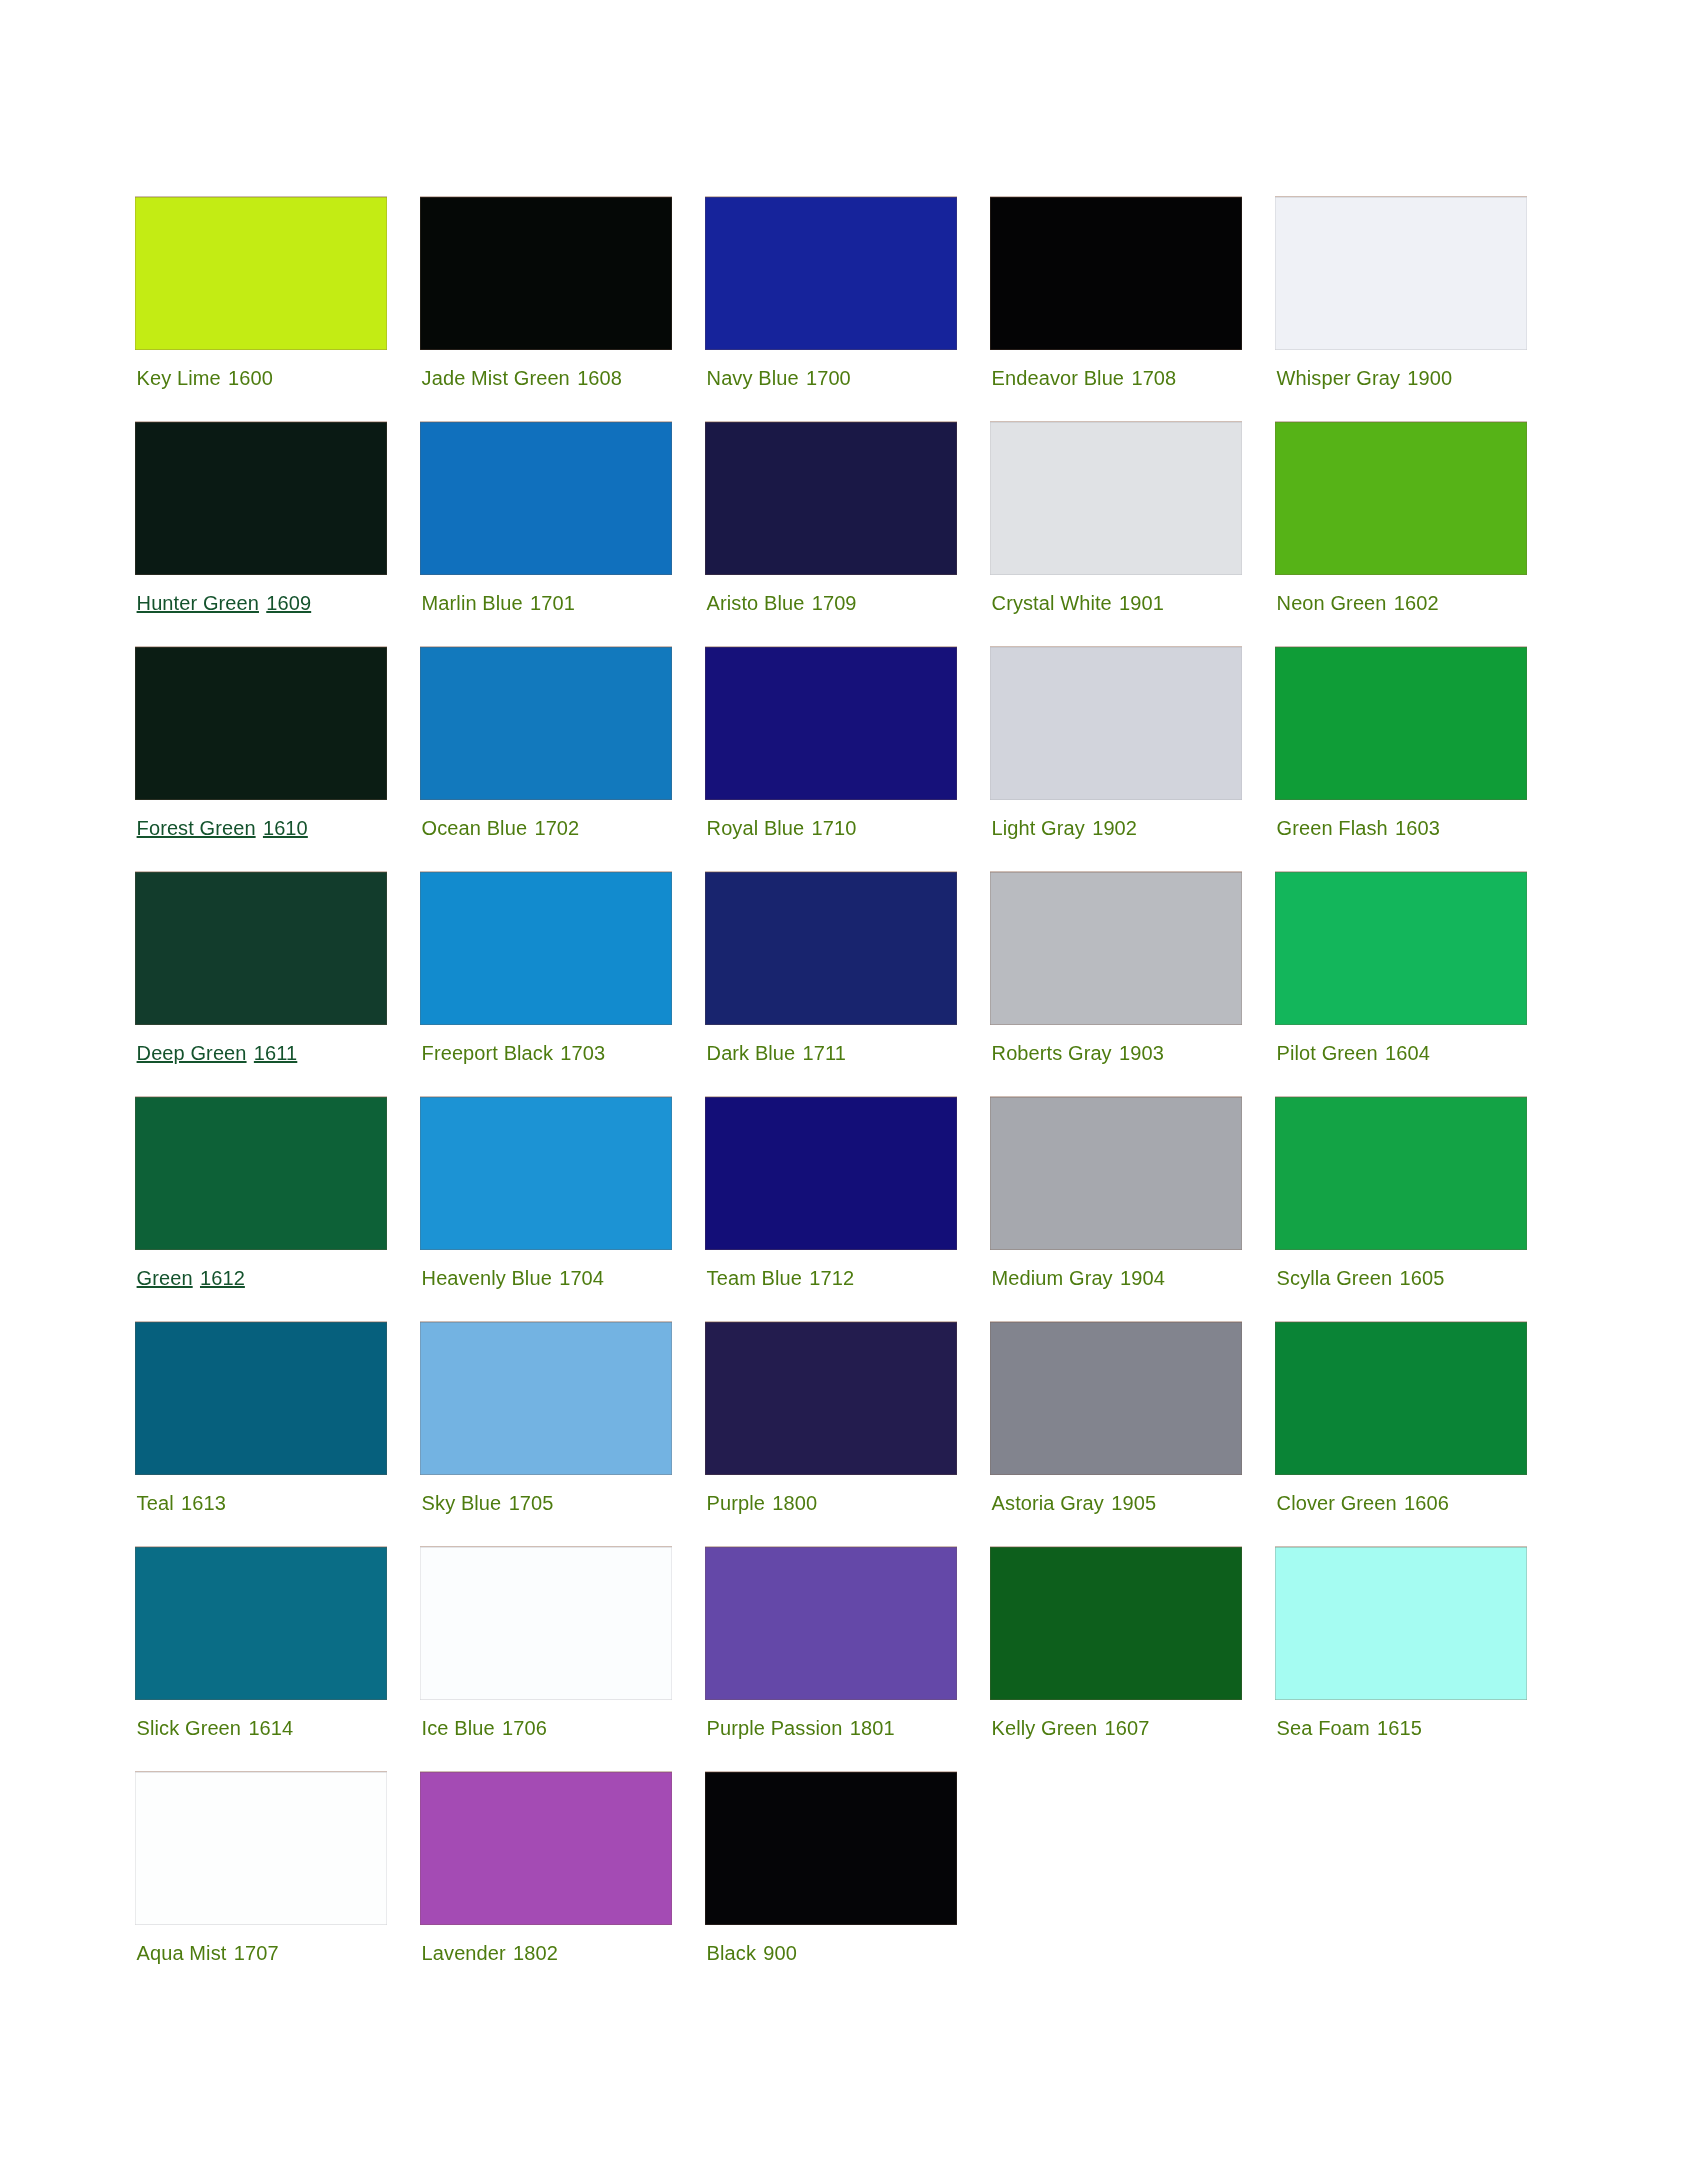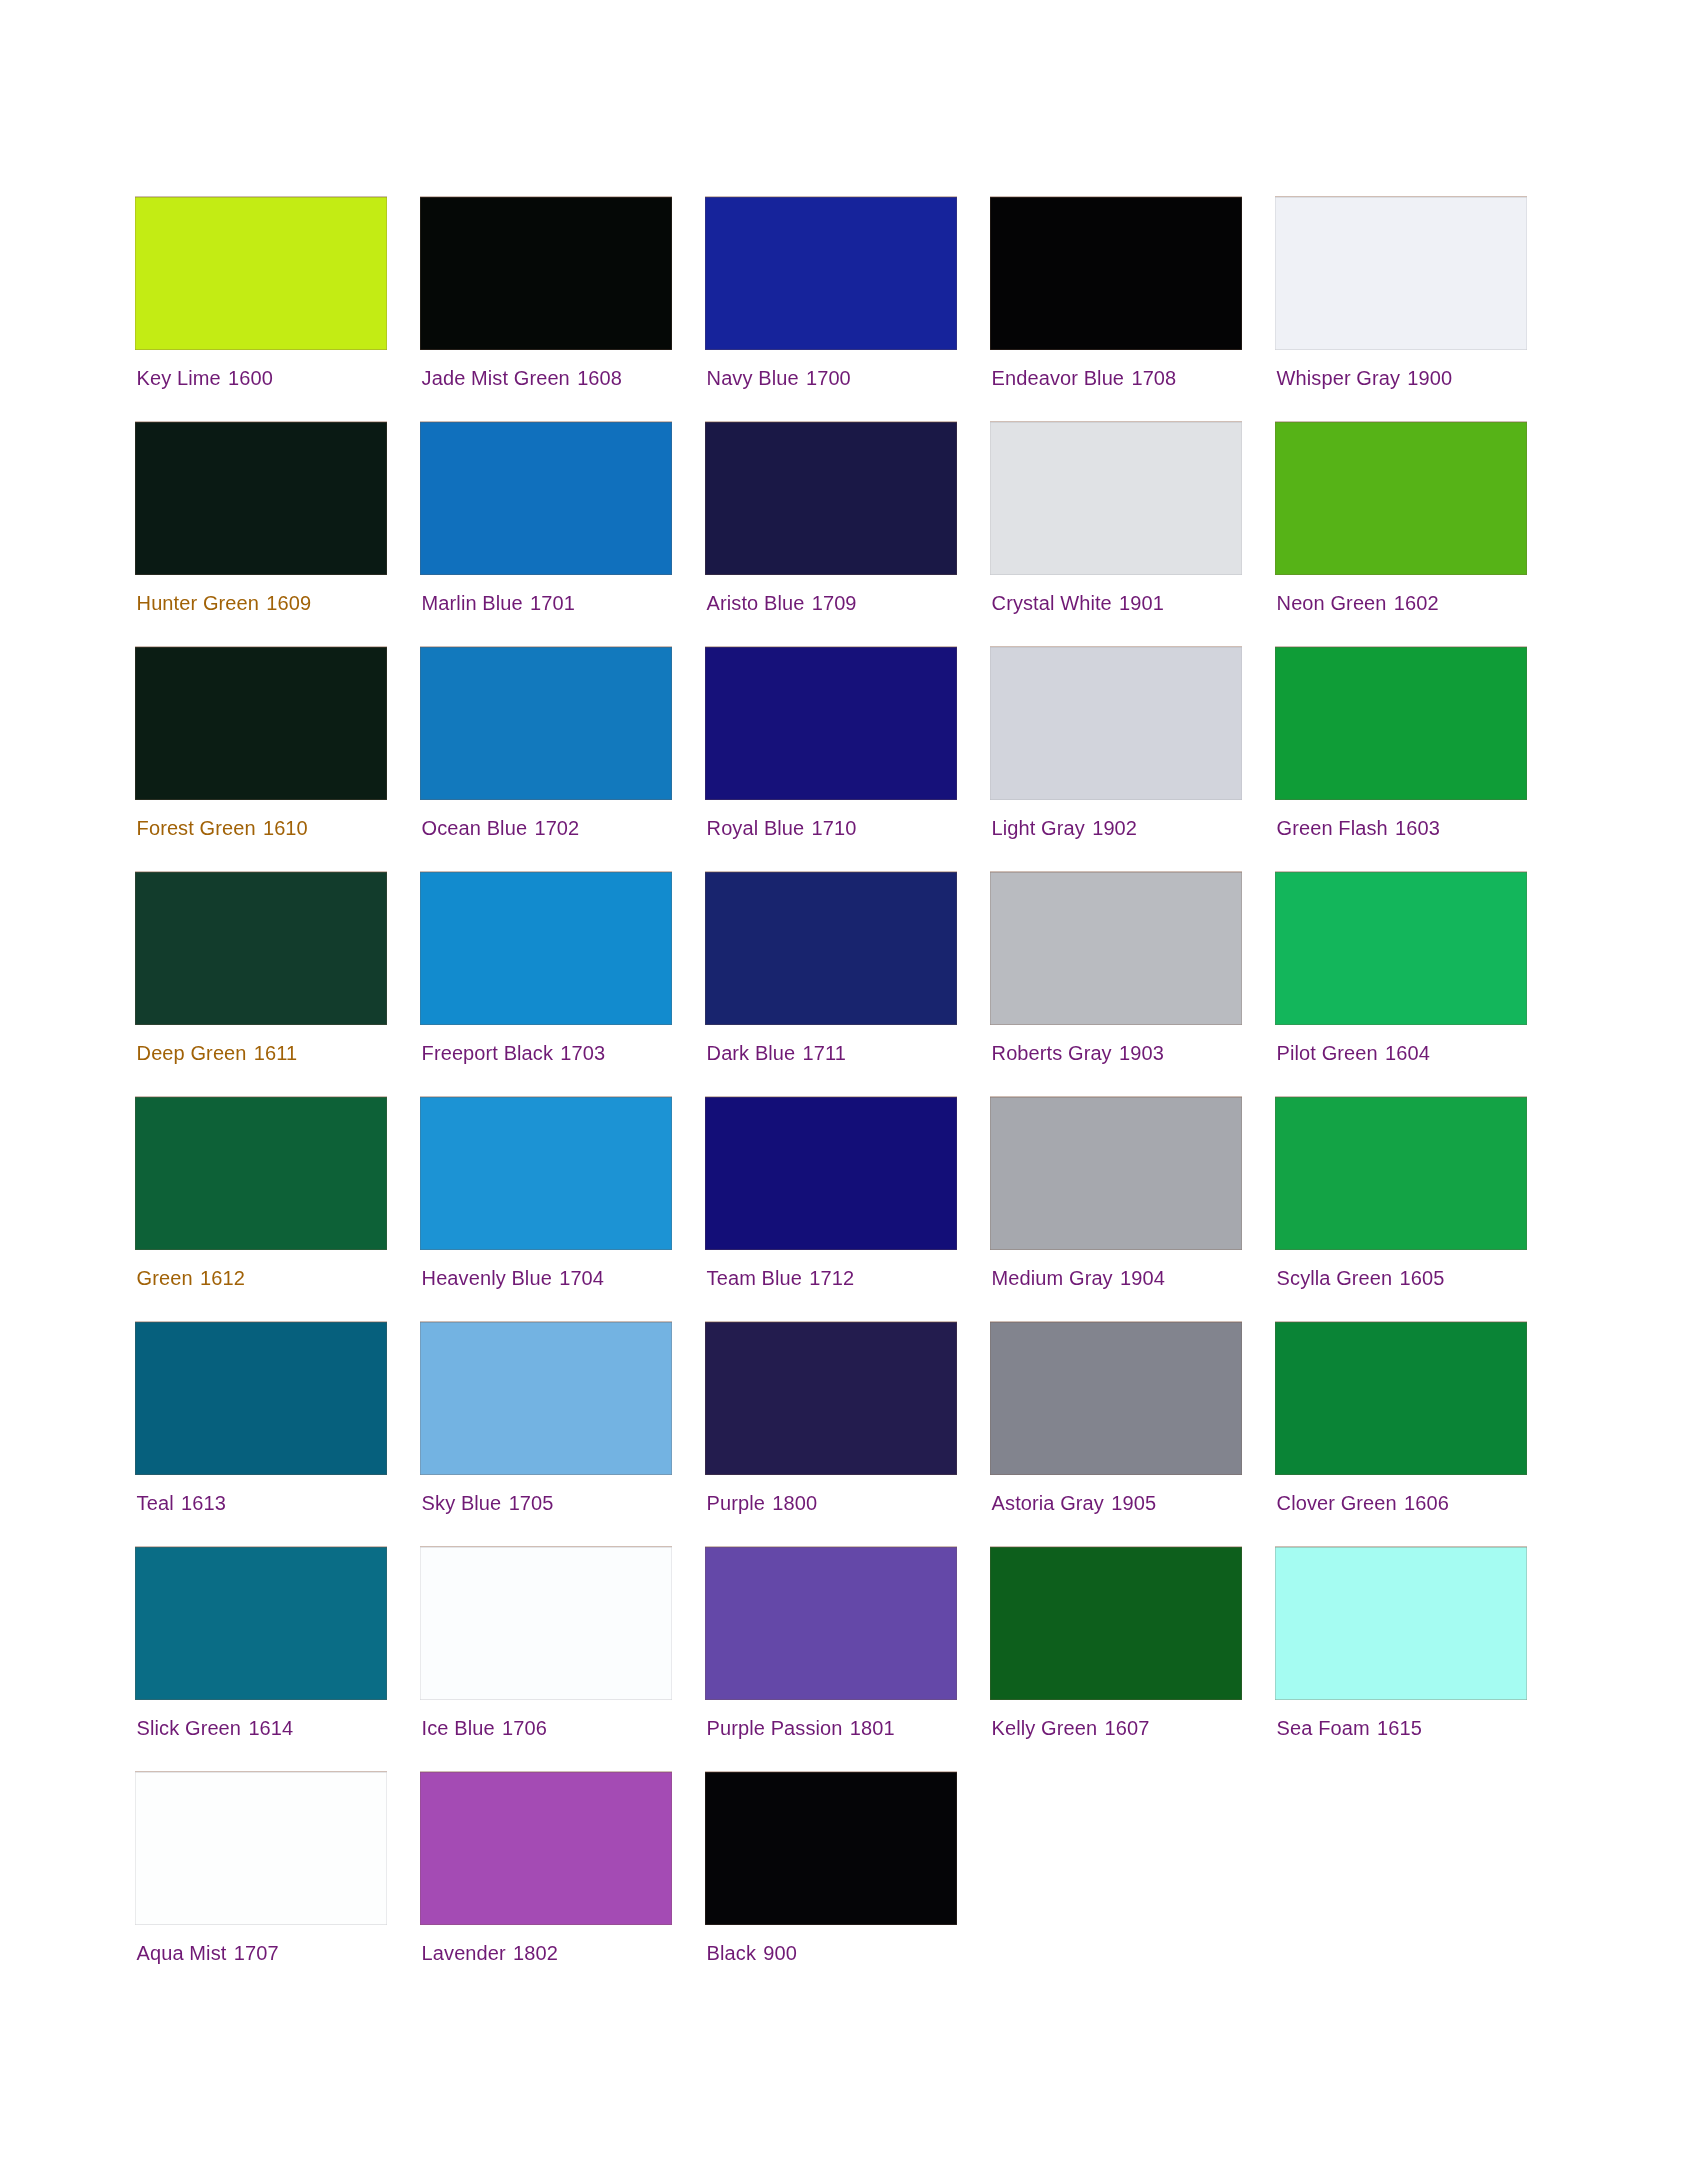--- a/index.html
+++ b/index.html
@@ -63,32 +63,33 @@
     background: rgba(150, 110, 90, 0.45);
   }
 
   .swatch-label {
     position: absolute;
     left: 6.6px;
     top: 177px;
     width: 278px;
     font-size: 20px;
     line-height: 24px;
-    color: #701a75;
+    color: #4d7c0f;
     white-space: nowrap;
     letter-spacing: 0.1px;
   }
 
   .swatch-label .sw-name {
     margin-right: 7.3px;
   }
 
   
   .swatch-label.ink-gray {
-    color: #a16207;
+    color: #14532d;
+    text-decoration: underline;
   }
 
   .swatch-label .sw-code {
     color: inherit;
   }
 
   
   .swatch-chip.pale {
     box-shadow: 0 0 0 0.4px rgba(170, 170, 175, 0.55) inset;
   }

